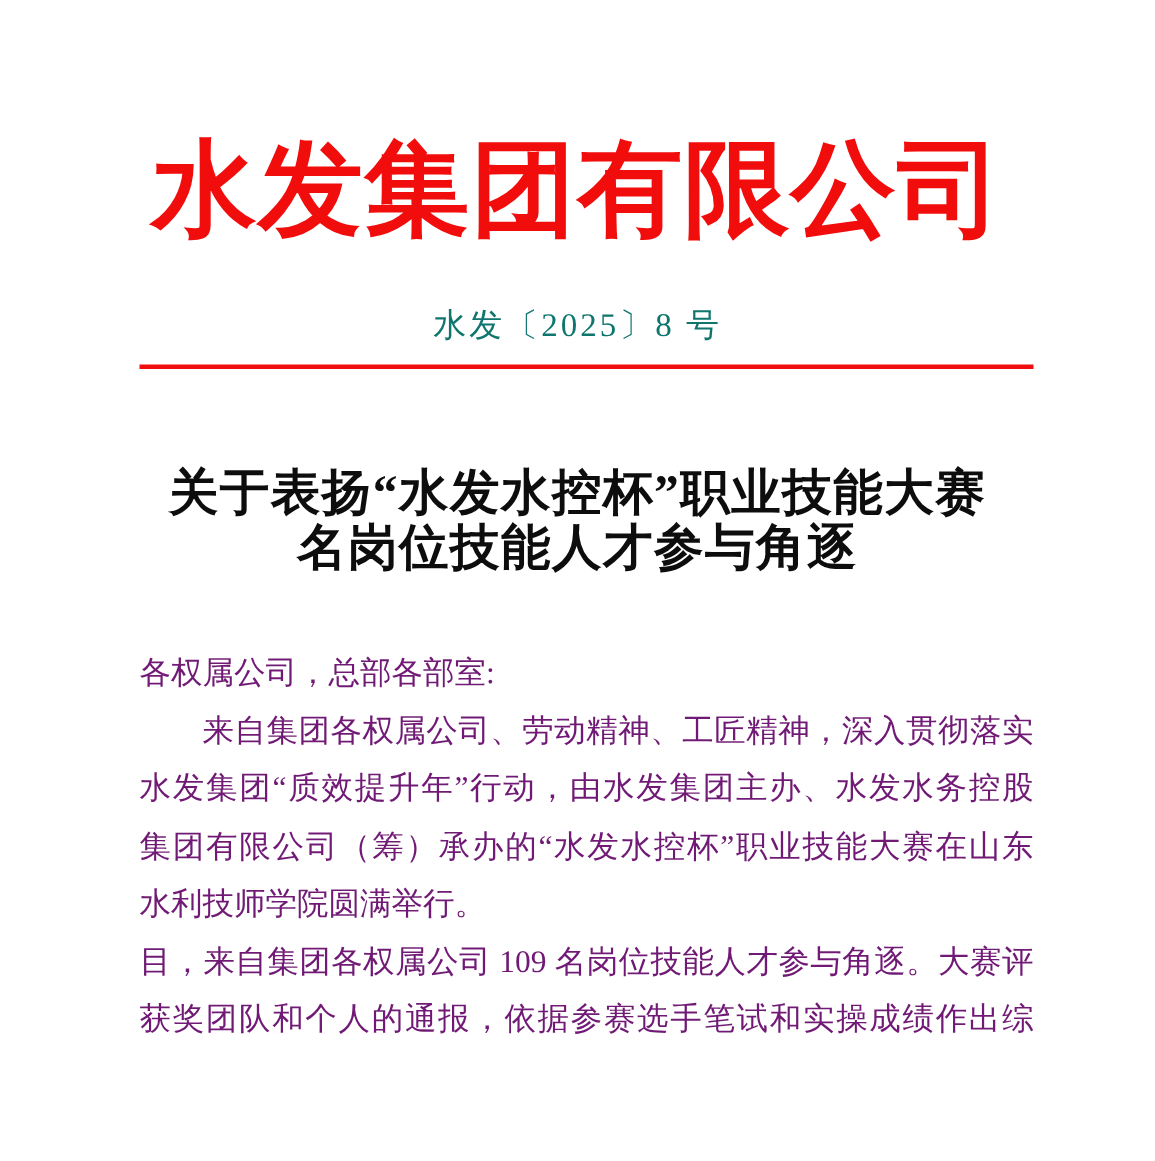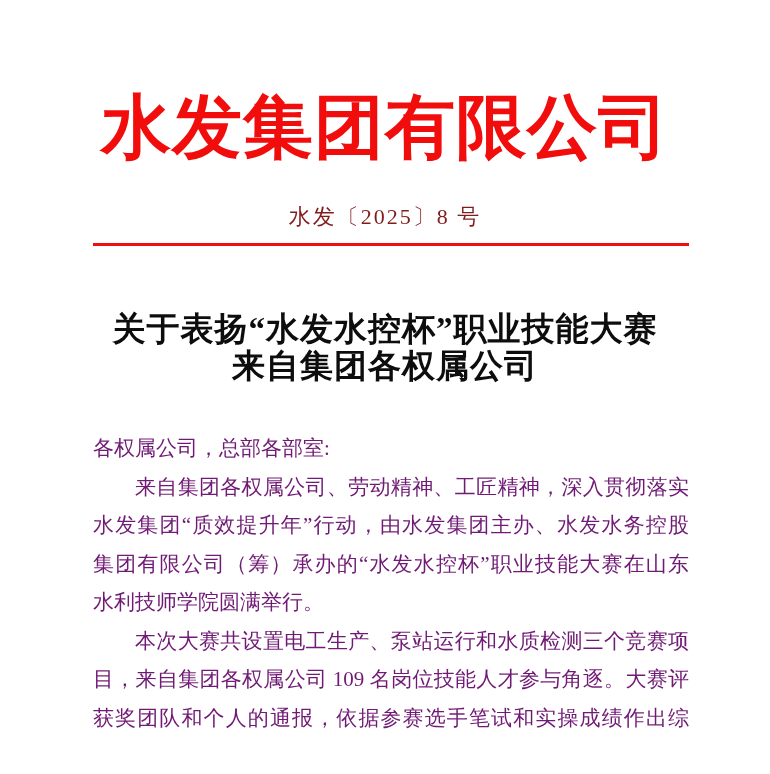--- a/index.html
+++ b/index.html
@@ -30,21 +30,21 @@
     white-space: nowrap;
   }
   .doc-number {
     position: absolute;
     top: 202px;
     left: 0;
     width: 100%;
     text-align: center;
     font-size: 22px;
     line-height: 30px;
-    color: #7f1d1d;
+    color: #0f766e;
     letter-spacing: 2px;
   }
   .red-divider {
     position: absolute;
     top: 243px;
     left: 93px;
     width: 596px;
     height: 3px;
     background: #f10e0e;
   }
@@ -90,29 +90,28 @@
 <div class="page">
 
   <h1 class="org-name">水发集团有限公司</h1>
 
   <div class="doc-number">水发〔2025〕8 号</div>
 
   <div class="red-divider"></div>
 
   <h2 class="doc-title">
     <div>关于表扬“水发水控杯”职业技能大赛</div>
-    <div>来自集团各权属公司</div>
+    <div>名岗位技能人才参与角逐</div>
   </h2>
 
   <div class="body-text">
     <div class="body-line">各权属公司，总部各部室:</div>
 
     <div class="body-line jfull indent">来自集团各权属公司、劳动精神、工匠精神，深入贯彻落实</div>
     <div class="body-line jfull">水发集团“质效提升年”行动，由水发集团主办、水发水务控股</div>
     <div class="body-line jfull">集团有限公司（筹）承办的“水发水控杯”职业技能大赛在山东</div>
     <div class="body-line">水利技师学院圆满举行。</div>
 
-    <div class="body-line jfull indent">本次大赛共设置电工生产、泵站运行和水质检测三个竞赛项</div>
     <div class="body-line jfull">目，来自集团各权属公司 109 名岗位技能人才参与角逐。大赛评</div>
     <div class="body-line jfull">获奖团队和个人的通报，依据参赛选手笔试和实操成绩作出综</div>
   </div>
 
 </div>
 
 </body></html>

